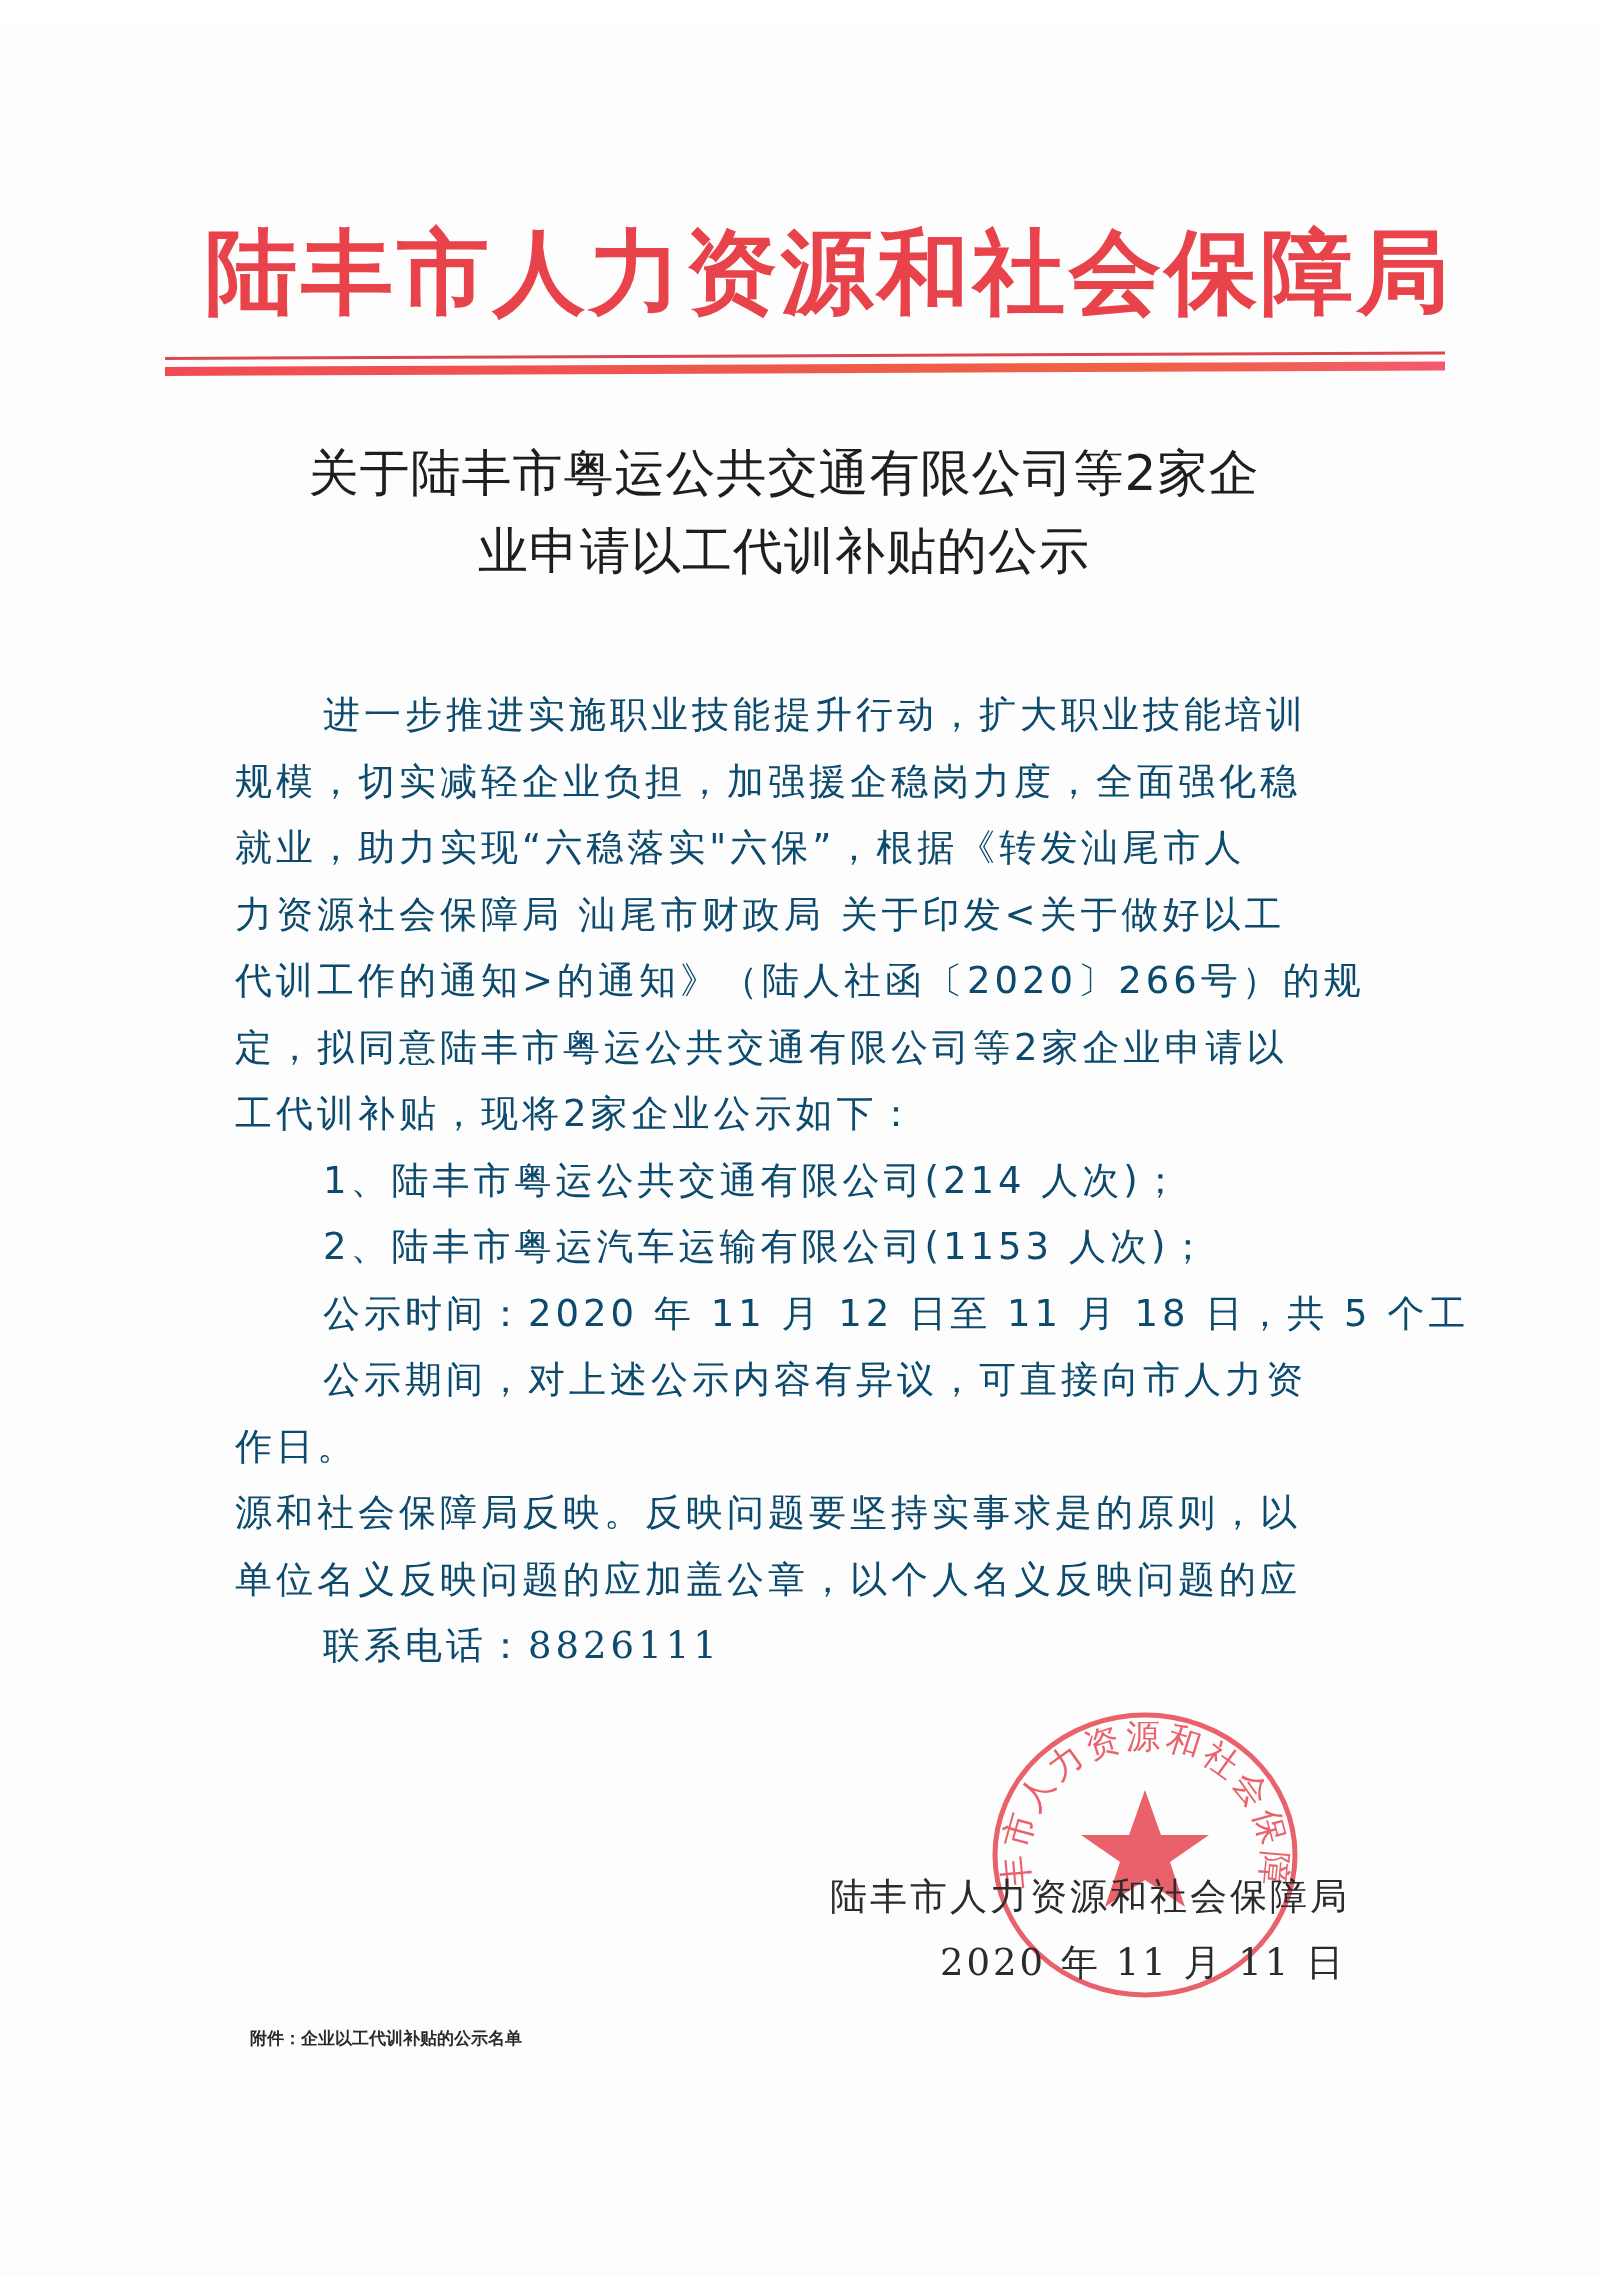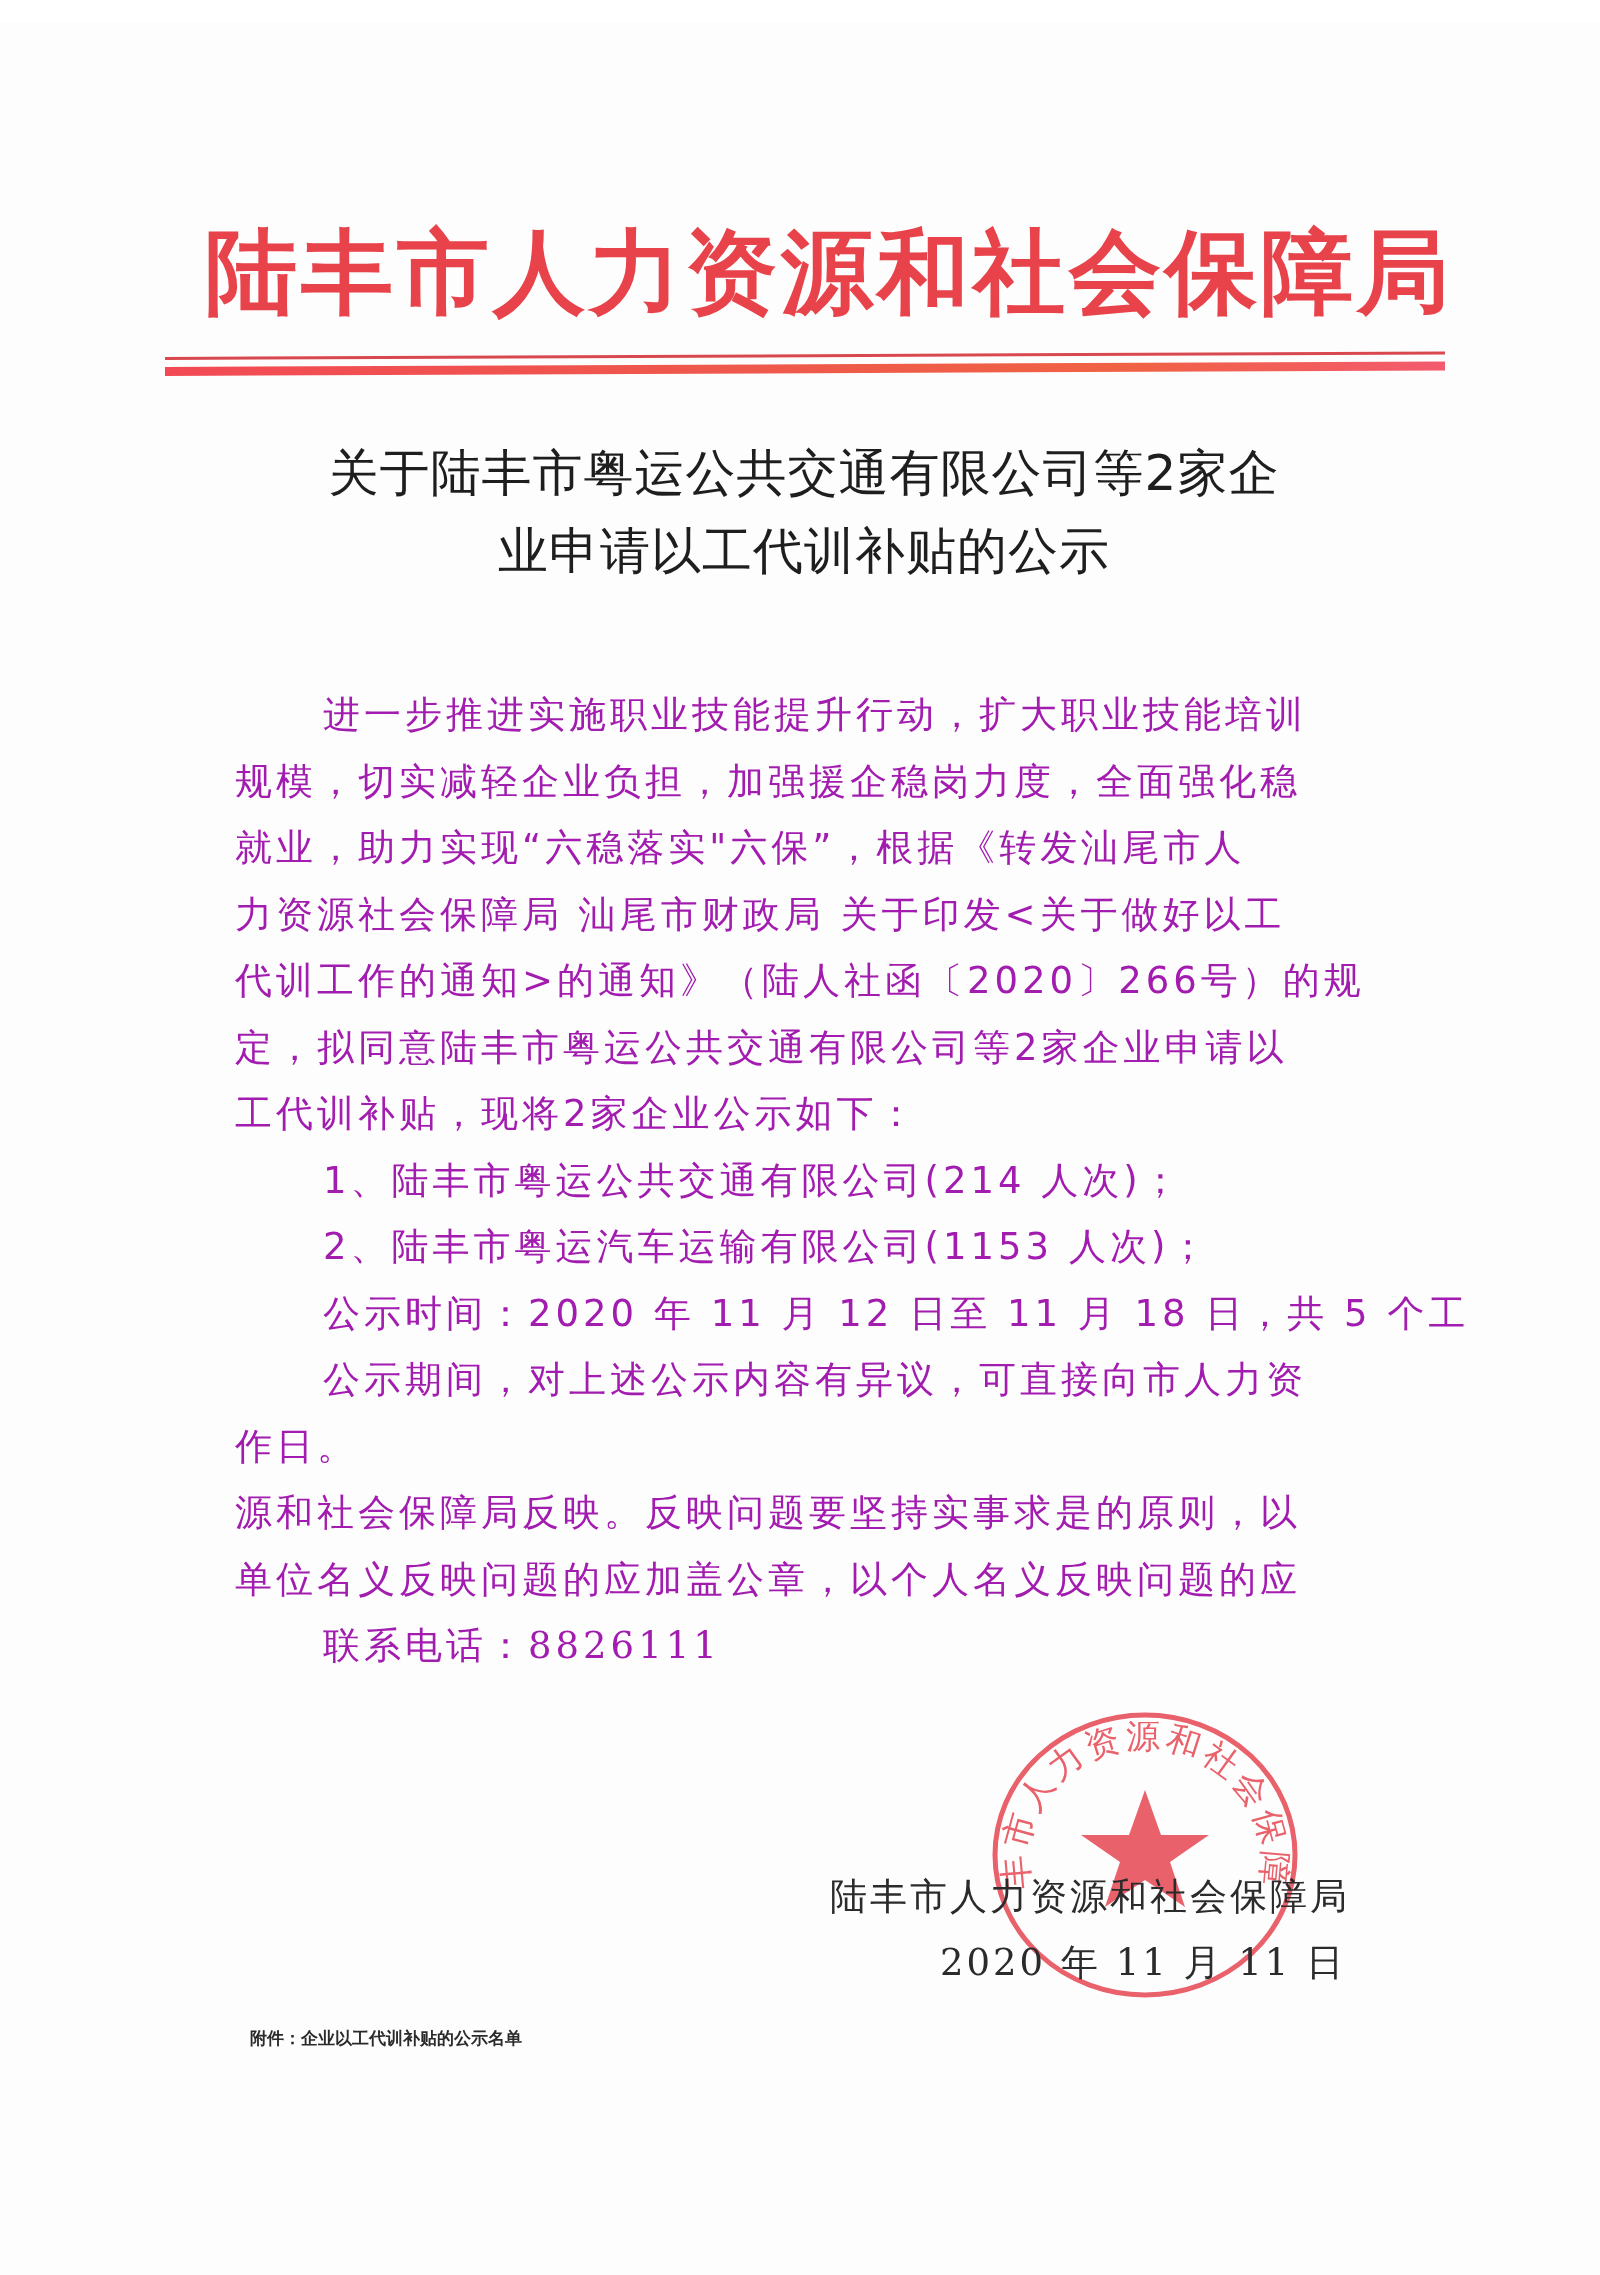--- a/index.html
+++ b/index.html
@@ -51,40 +51,40 @@
       left: 165px;
       top: 345px;
       width: 1280px;
       height: 9px;
       background: linear-gradient(90deg, #f24a55 0%, #ee5a4a 50%, #f06244 75%, #f35a6e 100%);
       transform: rotate(-0.25deg);
       transform-origin: left center;
     }
     .doc-title {
       position: absolute;
-      left: 204px;
+      left: 184px;
       top: 412px;
       width: 1200px;
       text-align: center;
       font-family: "DejaVu Sans", "Liberation Sans", sans-serif;
       font-size: 50px;
       line-height: 78px;
       color: #1e1e1e;
       letter-spacing: 1px;
     }
     .doc-title .line { display: block; white-space: nowrap; }
     .body-text {
       position: absolute;
       left: 235px;
       top: 660px;
       width: 1160px;
       font-family: "DejaVu Sans", "Liberation Sans", sans-serif;
       font-size: 37px;
       line-height: 66.5px;
-      color: #a21caf;
+      color: #0c4a6e;
       letter-spacing: 4px;
     }
     .body-text .ln { display: block; white-space: nowrap; }
     .body-text .ind { padding-left: 88px; }
     .signature {
       position: absolute;
       left: 830px;
       top: 1842px;
       width: 590px;
       font-family: "DejaVu Serif", "Liberation Serif", serif;

